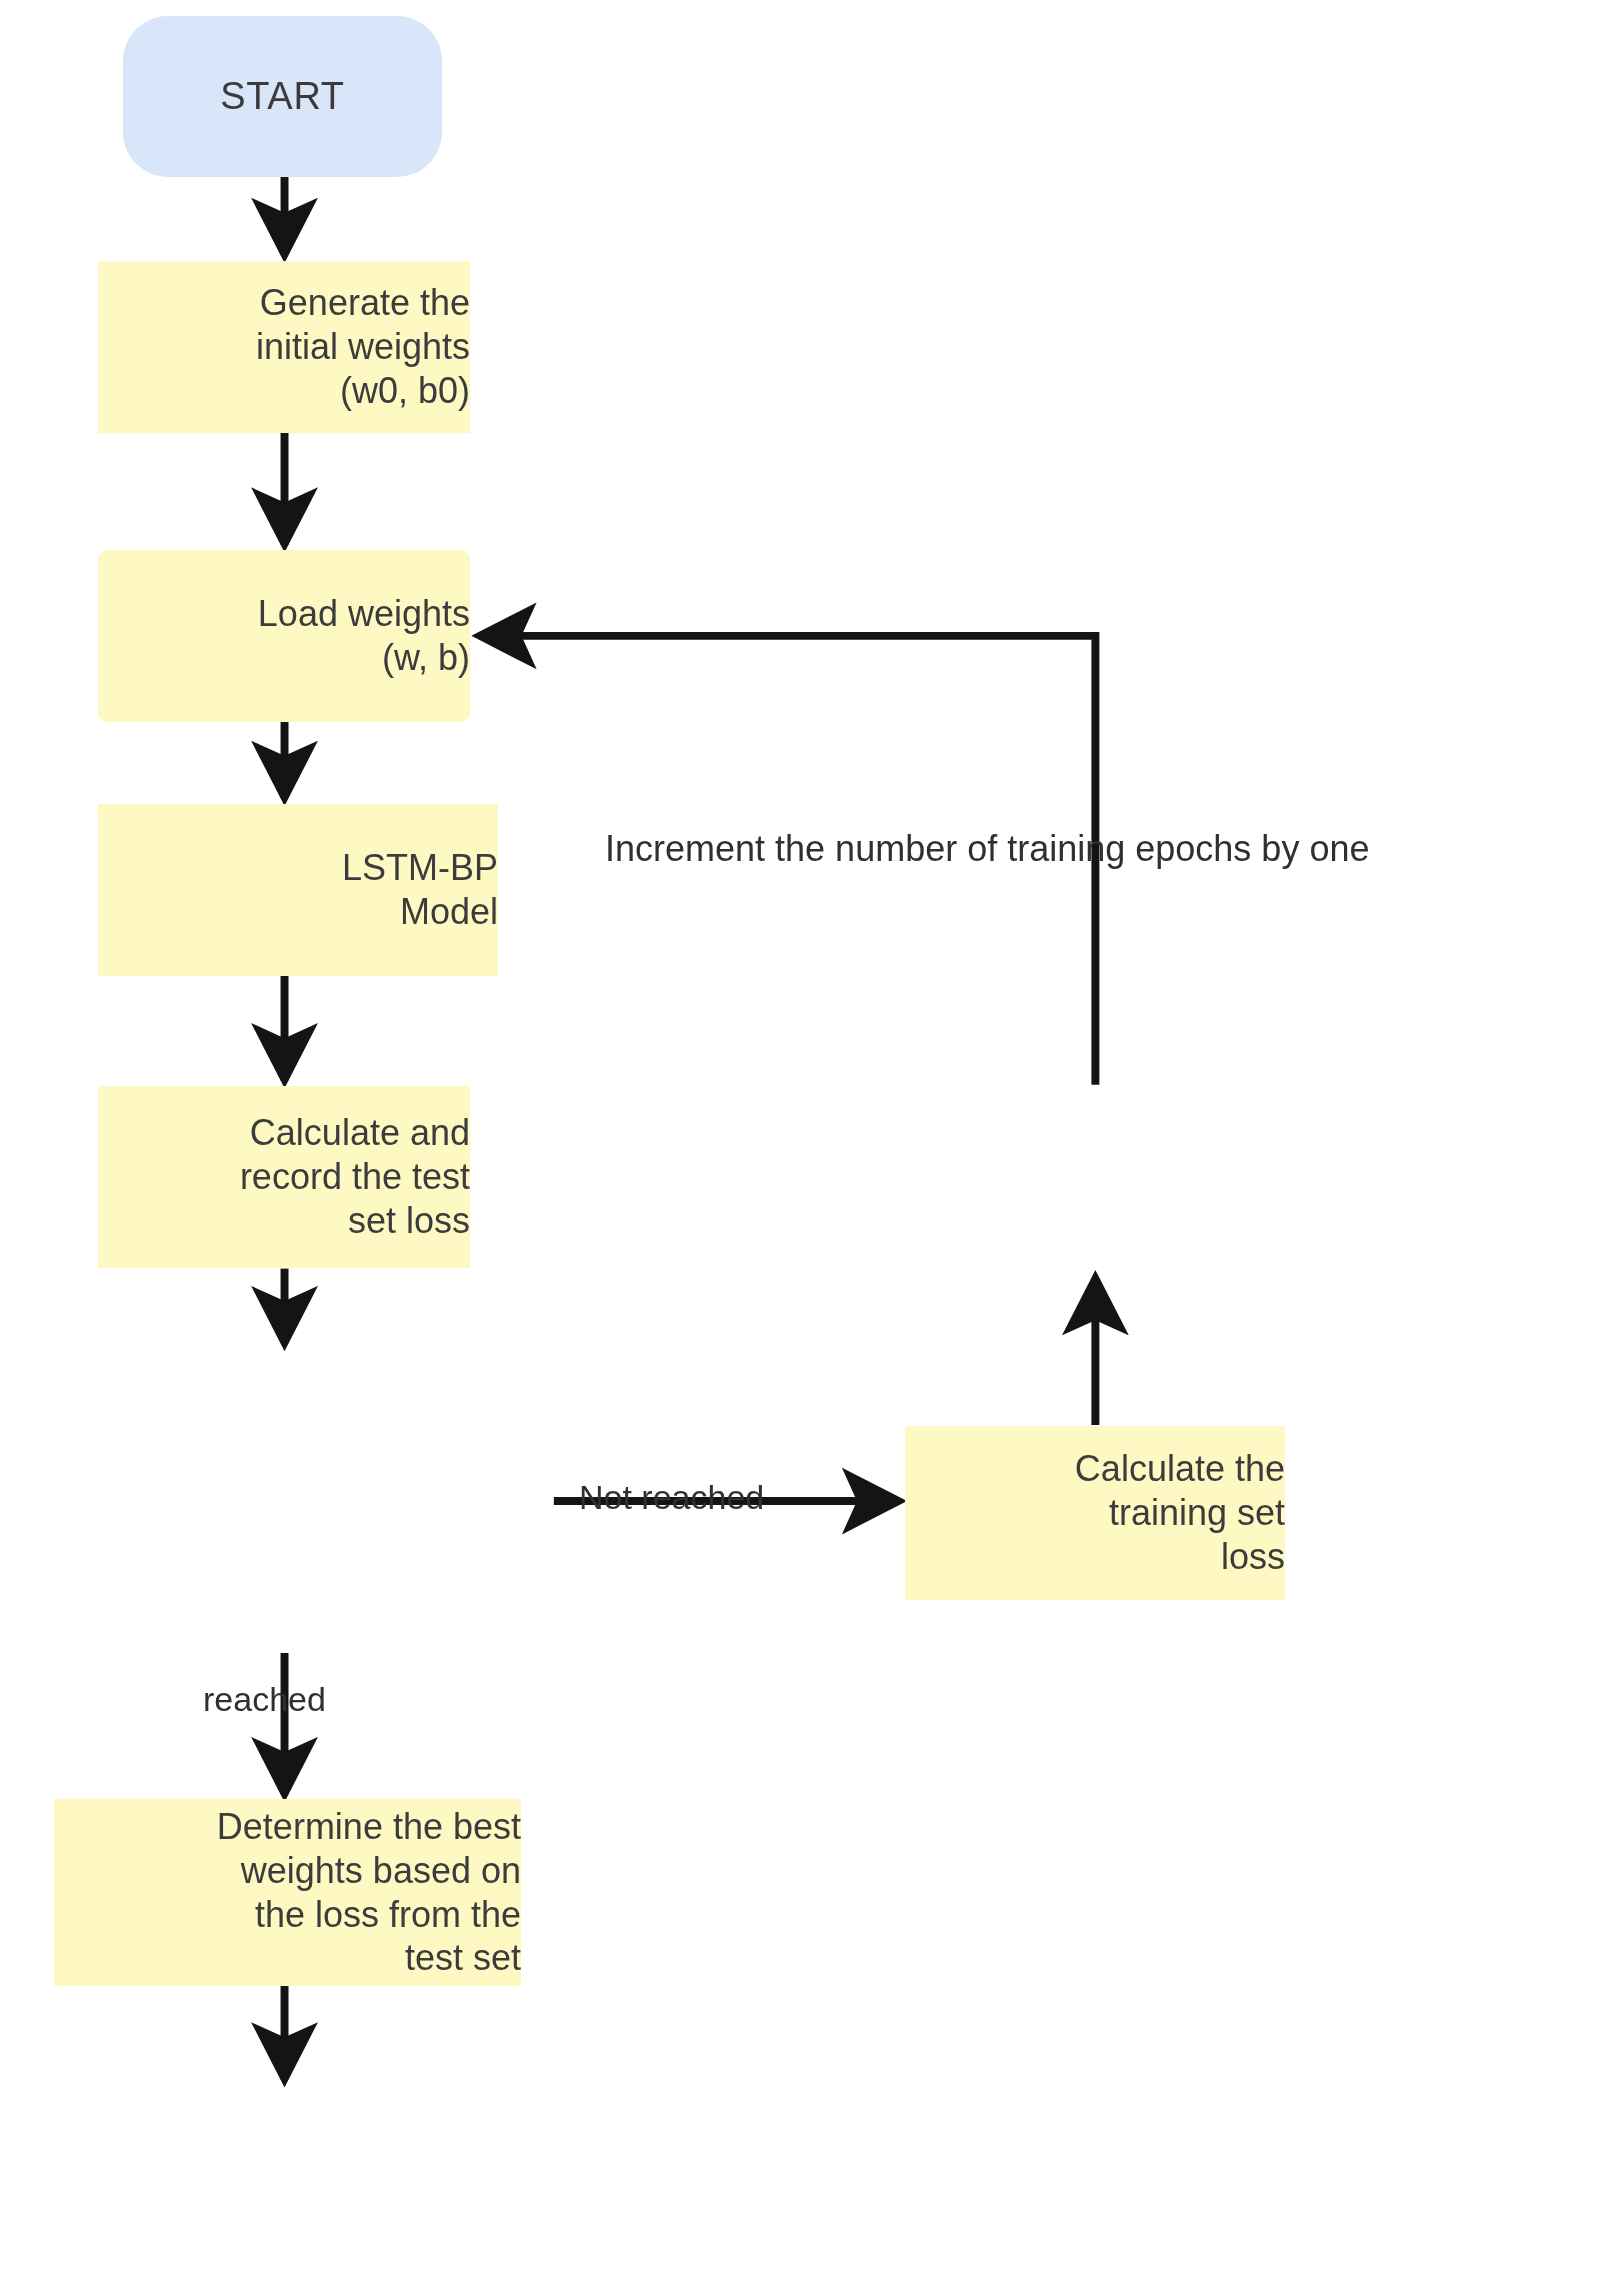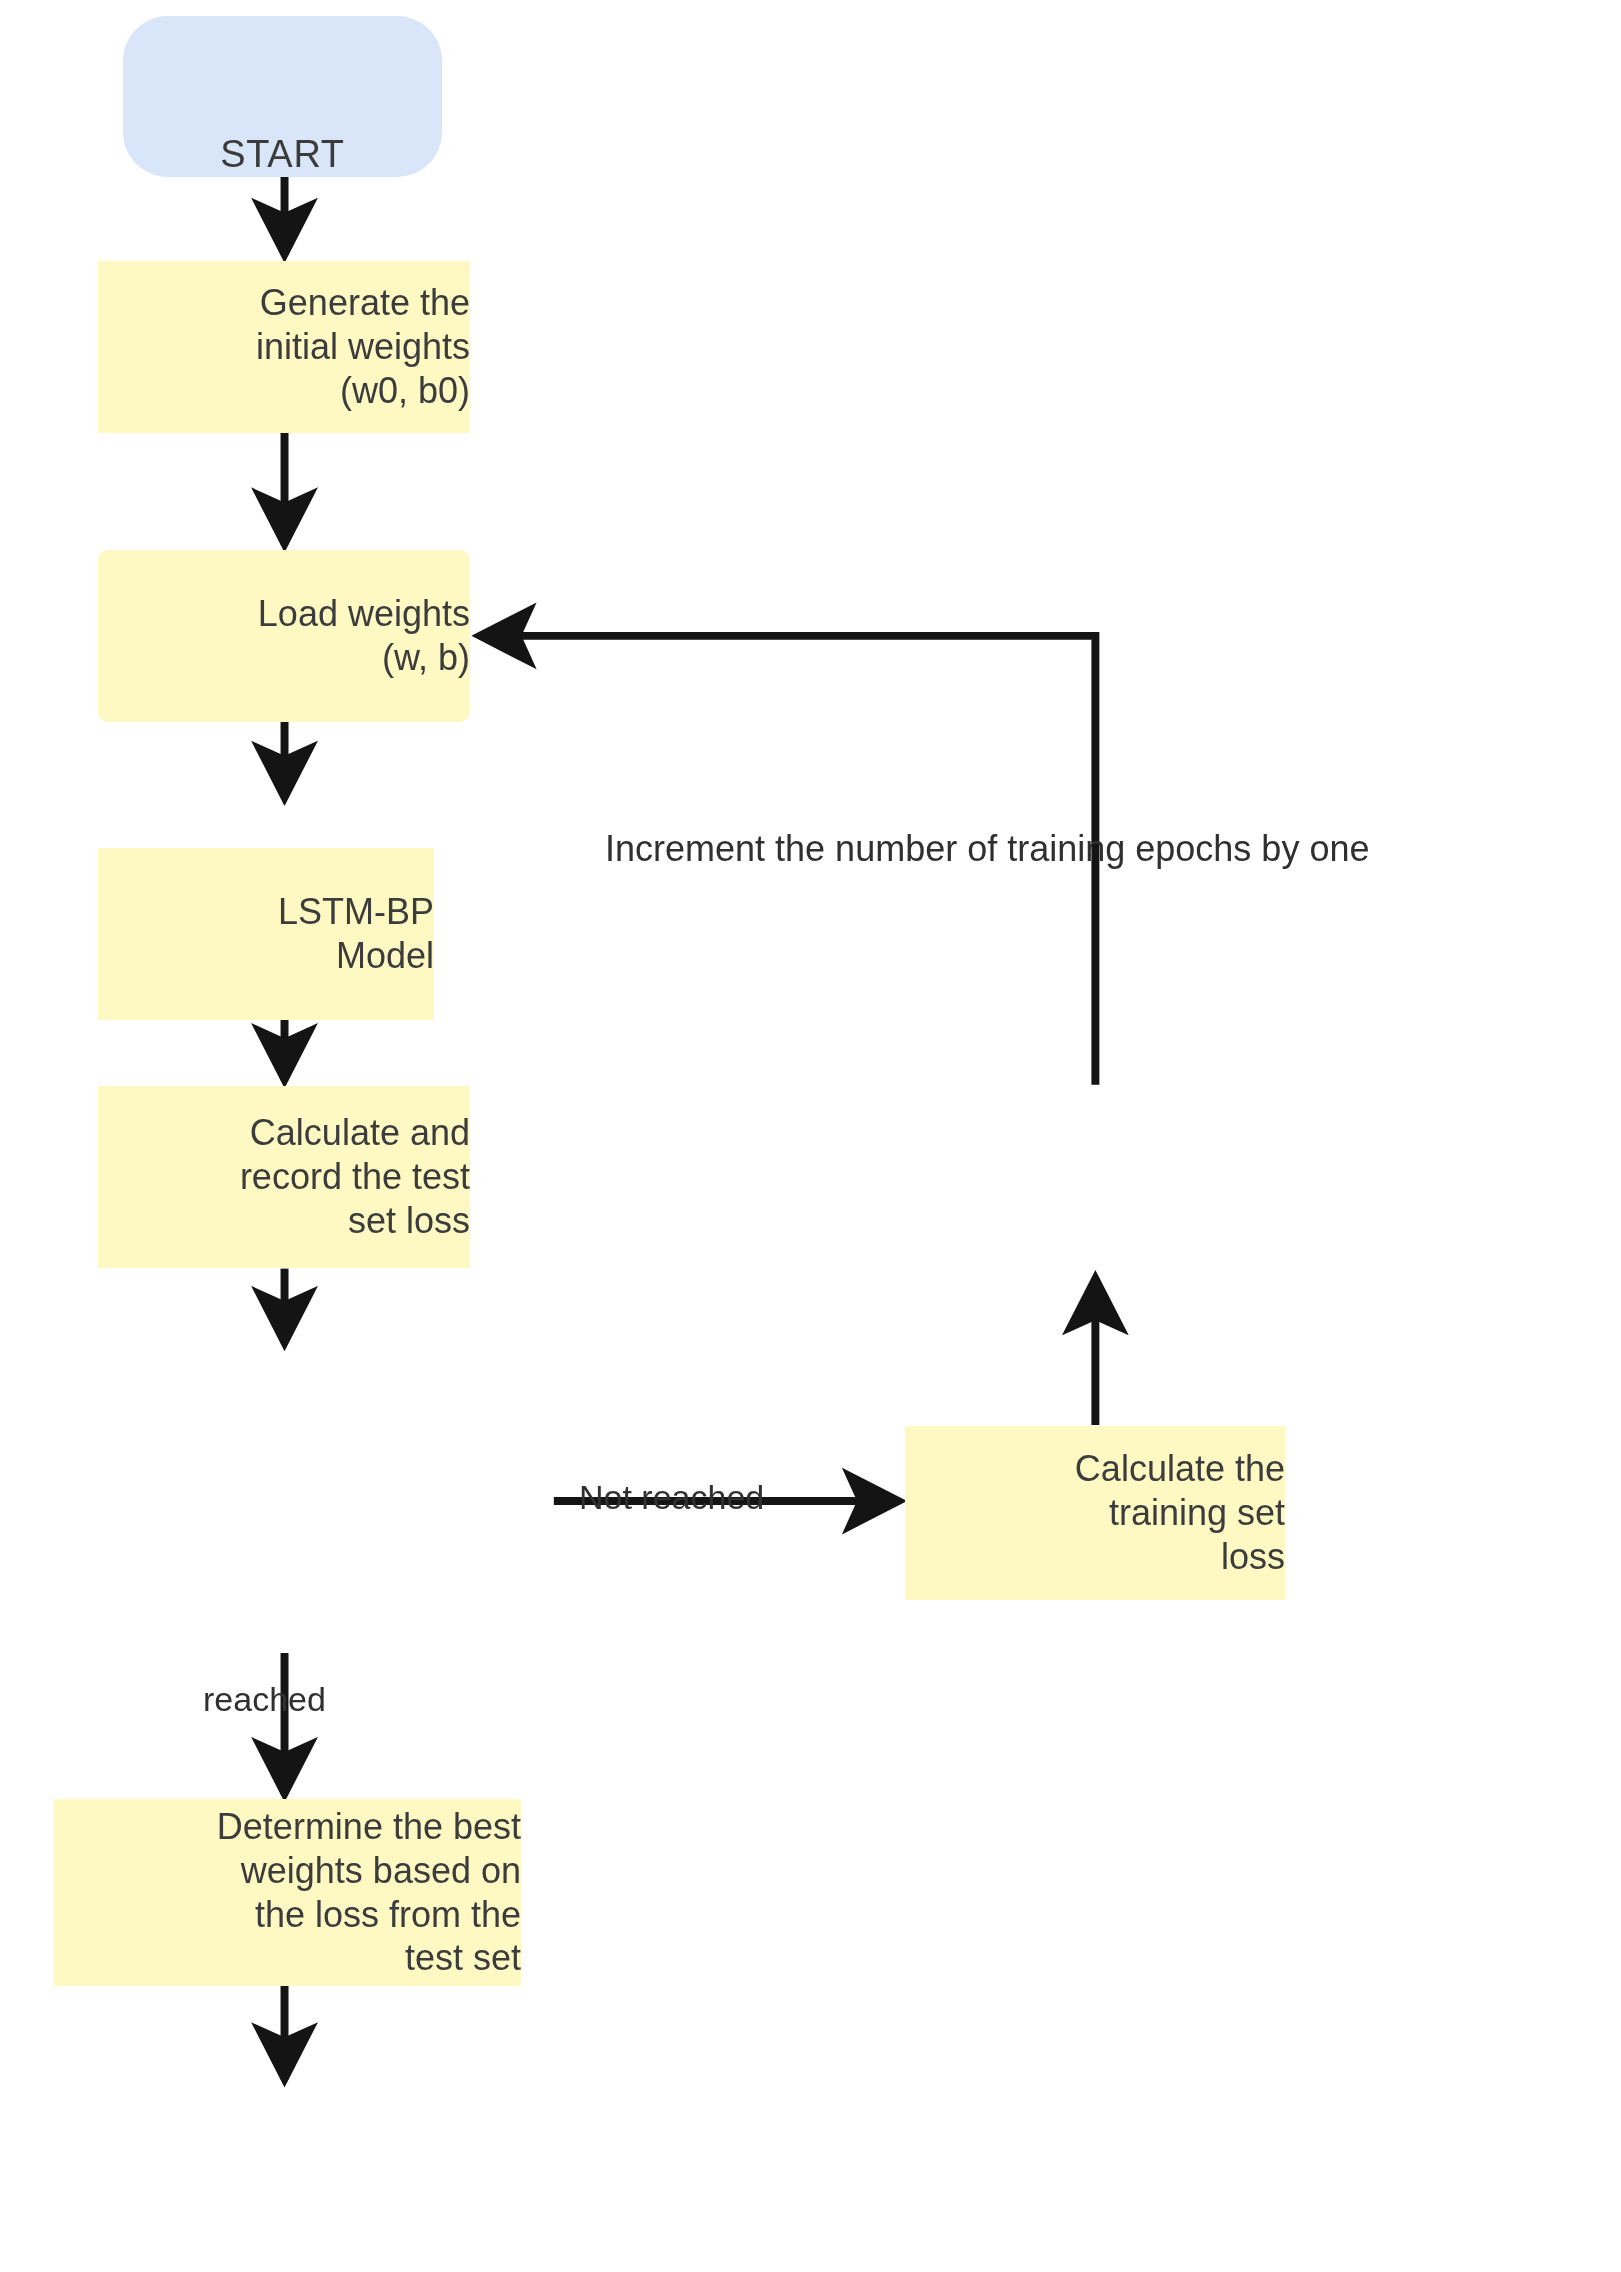--- a/index.html
+++ b/index.html
@@ -52,36 +52,36 @@
       <line x1="393" y1="2743" x2="393" y2="2872"></line>
 
       <line x1="765" y1="2073" x2="1242" y2="2073"></line>
 
       <line x1="1513" y1="1968" x2="1513" y2="1765"></line>
     </g>
 
     <path d="M1513 1498 L1513 878 L662 878" stroke="#141414" stroke-width="11" fill="none" marker-end="url(#ah)"></path>
   </svg>
 
-  <div class="node terminal" style="left:123px;top:16px;width:319px;height:161px;align-items:flex-end;">
+  <div class="node terminal" style="left:123px;top:16px;width:319px;height:161px;">
     <span class="lbl">START</span>
   </div>
 
   <div class="node process" style="left:98px;top:261px;width:372px;height:172px;">
     <span class="lbl">Generate the
 initial weights
 (w0, b0)</span>
   </div>
 
   <div class="node process" style="left:98px;top:550px;width:372px;height:172px;border-radius:10px;">
     <span class="lbl">Load weights
 (w, b)</span>
   </div>
 
-  <div class="node process" style="left:98px;top:848px;width:336px;height:172px;">
+  <div class="node process" style="left:98px;top:804px;width:400px;height:172px;">
     <span class="lbl">LSTM-BP
 Model</span>
   </div>
 
   <div class="node process" style="left:98px;top:1086px;width:372px;height:182px;">
     <span class="lbl">Calculate and
 record the test
 set loss</span>
   </div>
 

